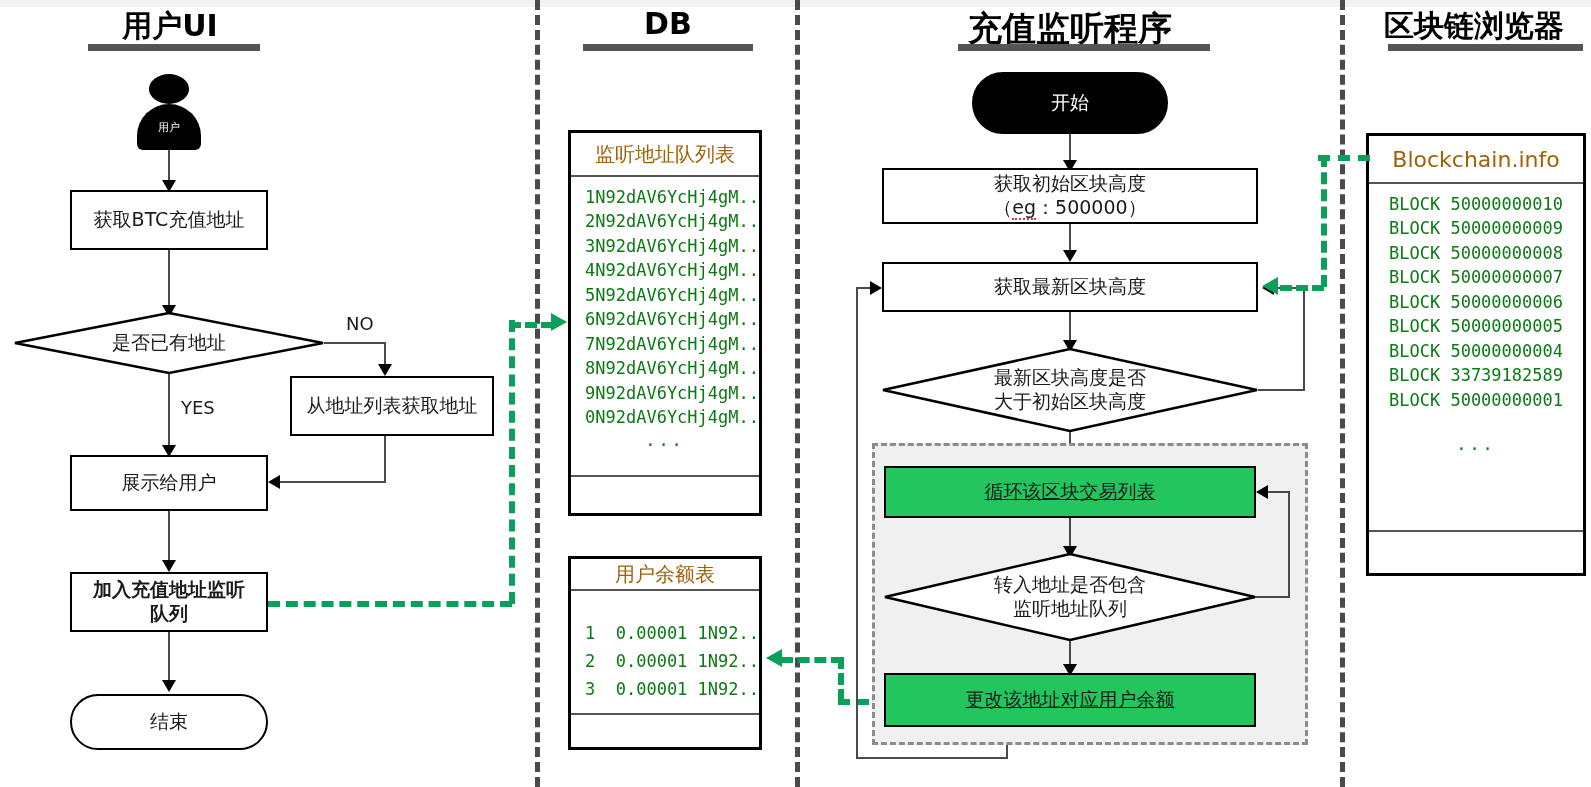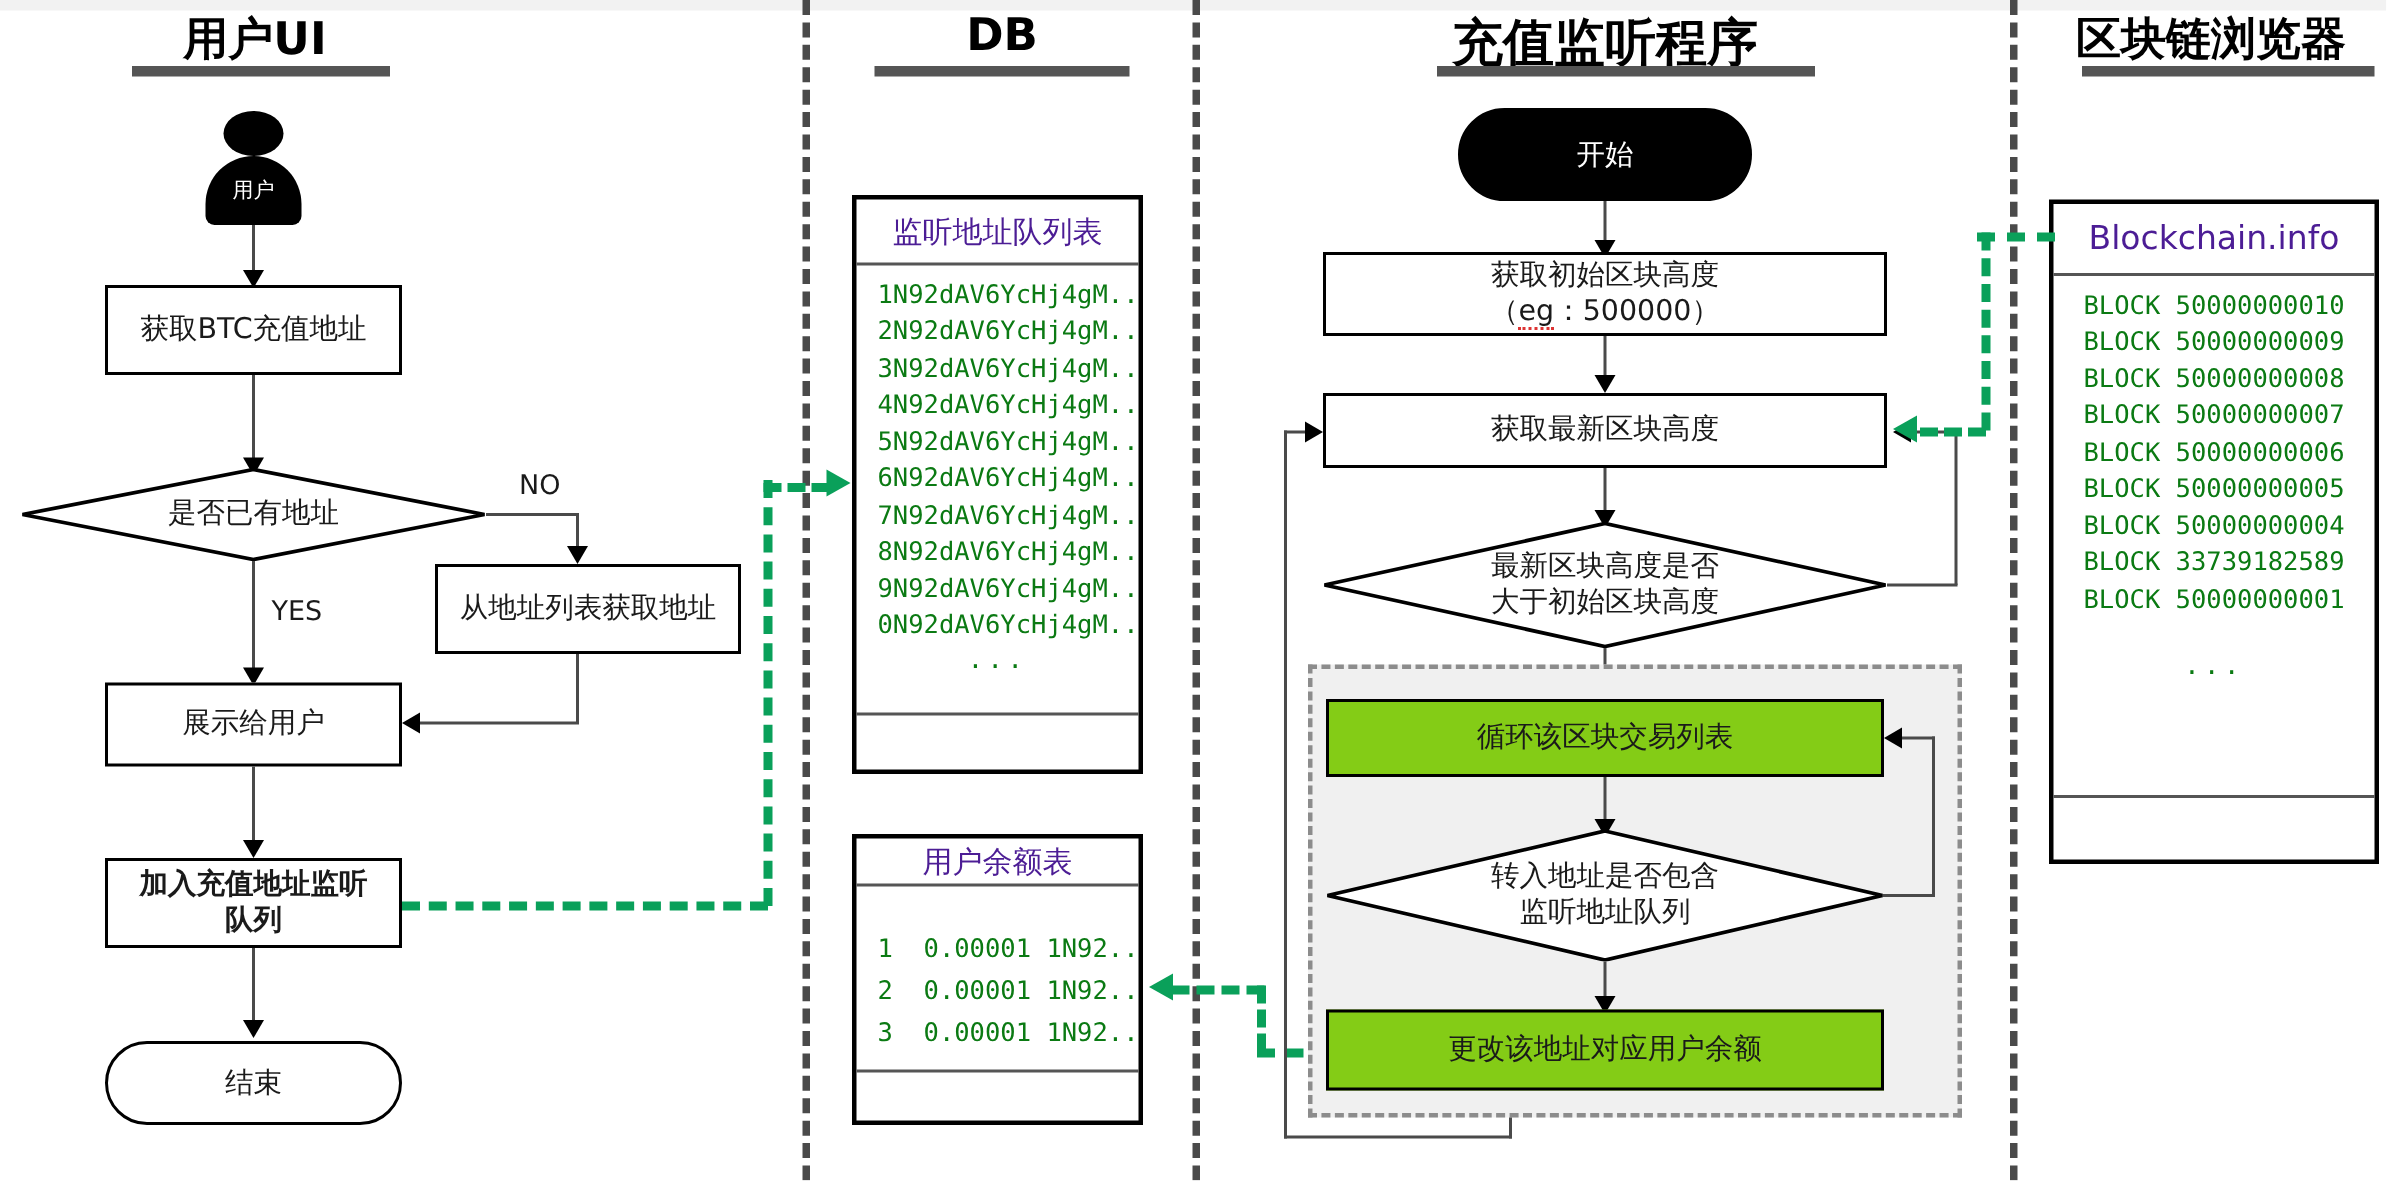--- a/index.html
+++ b/index.html
@@ -15,21 +15,21 @@
 
   
   .swim{position:absolute;top:0;width:0;height:787px;
         border-left:5px dashed #4a4a4a;}
 
   
   .box{position:absolute;box-sizing:border-box;border:2.5px solid #000;background:#fff;
        display:flex;align-items:center;justify-content:center;text-align:center;
        font-size:19px;color:#1a1a1a;line-height:1.25;
        font-family:"DejaVu Sans","Liberation Sans",sans-serif;}
-  .box.shaded{background:#84cc16;}
+  .box.shaded{background:#22c55e;text-decoration:underline;}
   .term{position:absolute;box-sizing:border-box;border:2.5px solid #000;background:#fff;
         border-radius:40px;display:flex;align-items:center;justify-content:center;
         font-size:19px;color:#1a1a1a;
         font-family:"DejaVu Sans","Liberation Sans",sans-serif;}
   .term.filled{background:#000;color:#fff;border-color:#000;}
 
   .diamond{position:absolute;}
   .diamond svg{position:absolute;left:0;top:0;}
   .diamond .dlabel{position:absolute;left:0;top:0;width:100%;height:100%;
         display:flex;align-items:center;justify-content:center;text-align:center;
@@ -50,37 +50,37 @@
   .g-h{position:absolute;height:0;border-top:6px dashed #0aa05a;}
   .g-v{position:absolute;width:0;border-left:6px dashed #0aa05a;}
   .g-ar-left{position:absolute;width:0;height:0;border-top:9px solid transparent;
              border-bottom:9px solid transparent;border-right:16px solid #0aa05a;}
   .g-ar-right{position:absolute;width:0;height:0;border-top:9px solid transparent;
               border-bottom:9px solid transparent;border-left:16px solid #0aa05a;}
 
   
   .tbl{position:absolute;box-sizing:border-box;border:3px solid #000;background:#fff;}
   .tbl-head{box-sizing:border-box;border-bottom:2px solid #555;text-align:center;
-            font-size:20px;color:#4c1d95;display:flex;align-items:center;justify-content:center;
+            font-size:20px;color:#a16207;display:flex;align-items:center;justify-content:center;
             font-family:"DejaVu Sans","Liberation Sans",sans-serif;}
   .tbl-body{box-sizing:border-box;border-bottom:2px solid #555;padding:8px 0 4px 0;overflow:hidden;}
   .tbl-foot{box-sizing:border-box;}
   .mono{font-family:"DejaVu Sans Mono","Liberation Mono",monospace;color:#0b7a13;
         font-size:17px;line-height:1.44;white-space:pre;}
   .mono.ctr{text-align:center;}
   .mono.pad{padding-left:14px;}
   .ell{color:#0b7a13;text-align:center;font-size:17px;letter-spacing:3px;
        font-family:"DejaVu Sans Mono","Liberation Mono",monospace;}
 
   
   .actor{position:absolute;}
   .actor .head{position:absolute;left:12px;top:0;width:40px;height:30px;background:#000;border-radius:50%;}
   .actor .body{position:absolute;left:0;top:30px;width:64px;height:46px;background:#000;
                border-radius:32px 32px 6px 6px;display:flex;align-items:center;justify-content:center;}
-  .actor .body span{color:#fff;font-size:14px;font-family:"DejaVu Sans","Liberation Sans",sans-serif;}
+  .actor .body span{color:#fff;font-size:11px;font-family:"DejaVu Sans","Liberation Sans",sans-serif;}
 
   
   .looparea{position:absolute;box-sizing:border-box;border:3px dashed #8c8c8c;background:#f0f0f0;}
 
   .spell{border-bottom:2px dotted #d33;}
 </style>
 </head>
 <body>
 
 <div id="stage">

